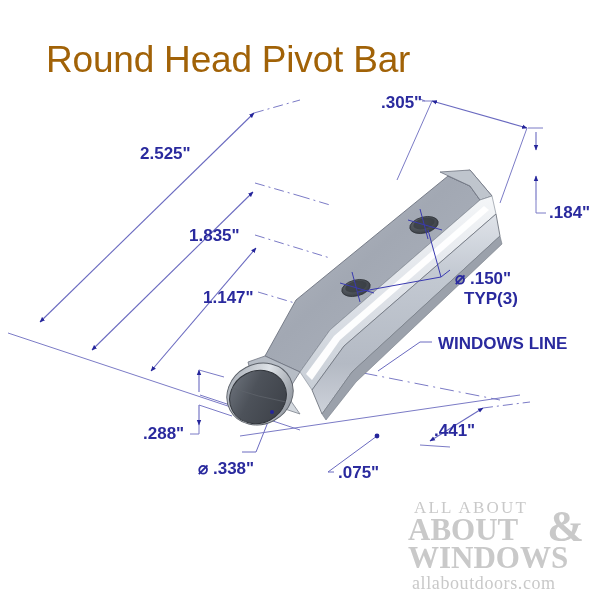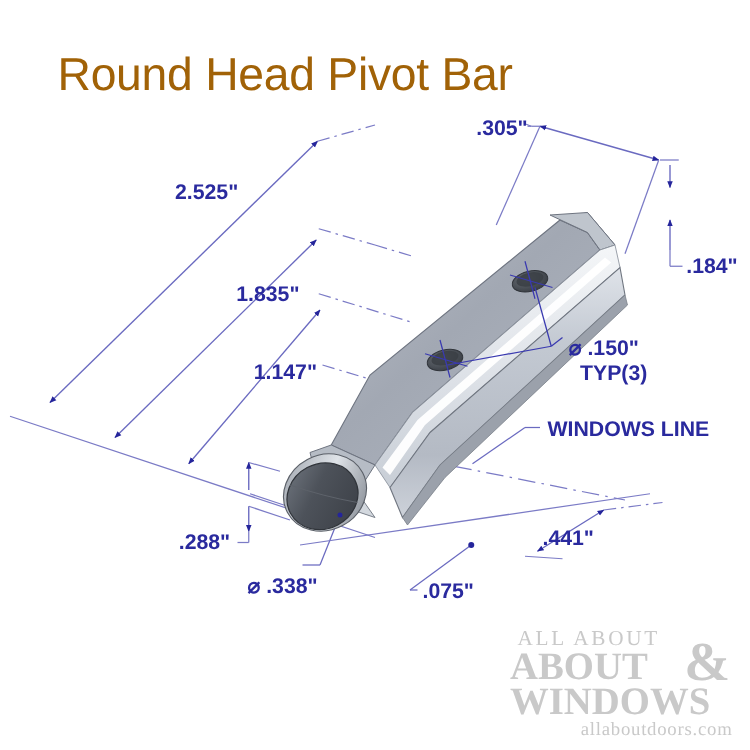--- a/index.html
+++ b/index.html
@@ -75,23 +75,23 @@
     font-family: "Liberation Serif", serif;
     font-size: 31px;
     font-weight: bold;
     display: block;
     text-align: left;
     margin-top: -3px;
     letter-spacing: 0px;
   }
   #logo .l4 {
     font-family: "Liberation Serif", serif;
-    font-size: 15px;
+    font-size: 18px;
     display: block;
-    text-align: right;
+    text-align: left;
     margin-top: 1px;
     letter-spacing: 0.6px;
     padding-left: 4px;
   }
   #logo .amp {
     font-family: "Liberation Serif", serif;
     font-size: 44px;
     font-weight: bold;
     position: absolute;
     right: 2px;

